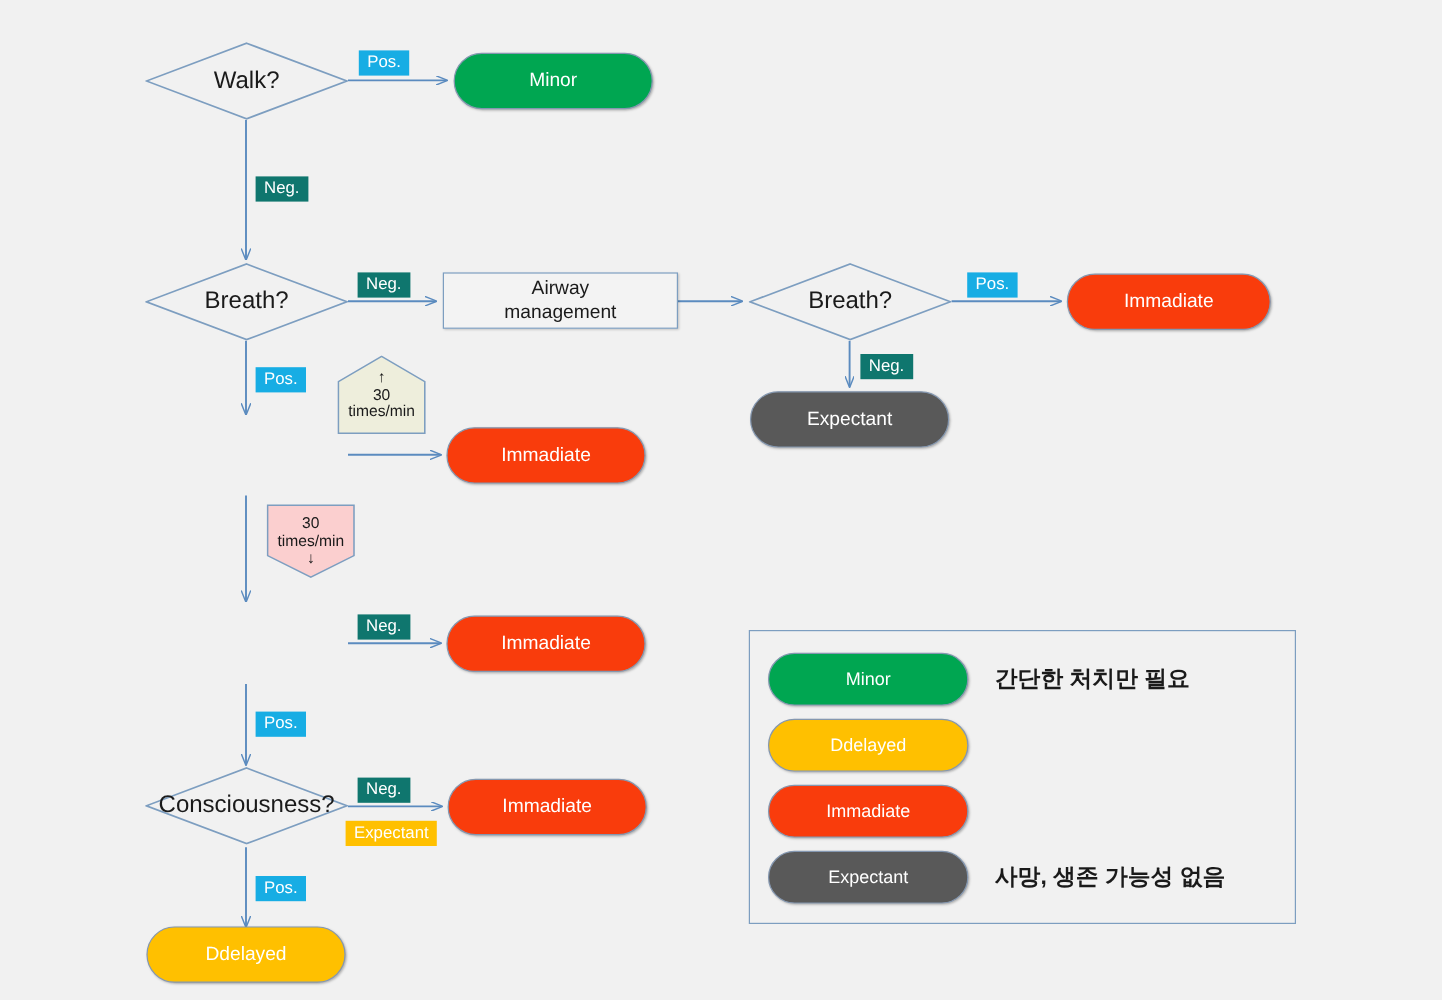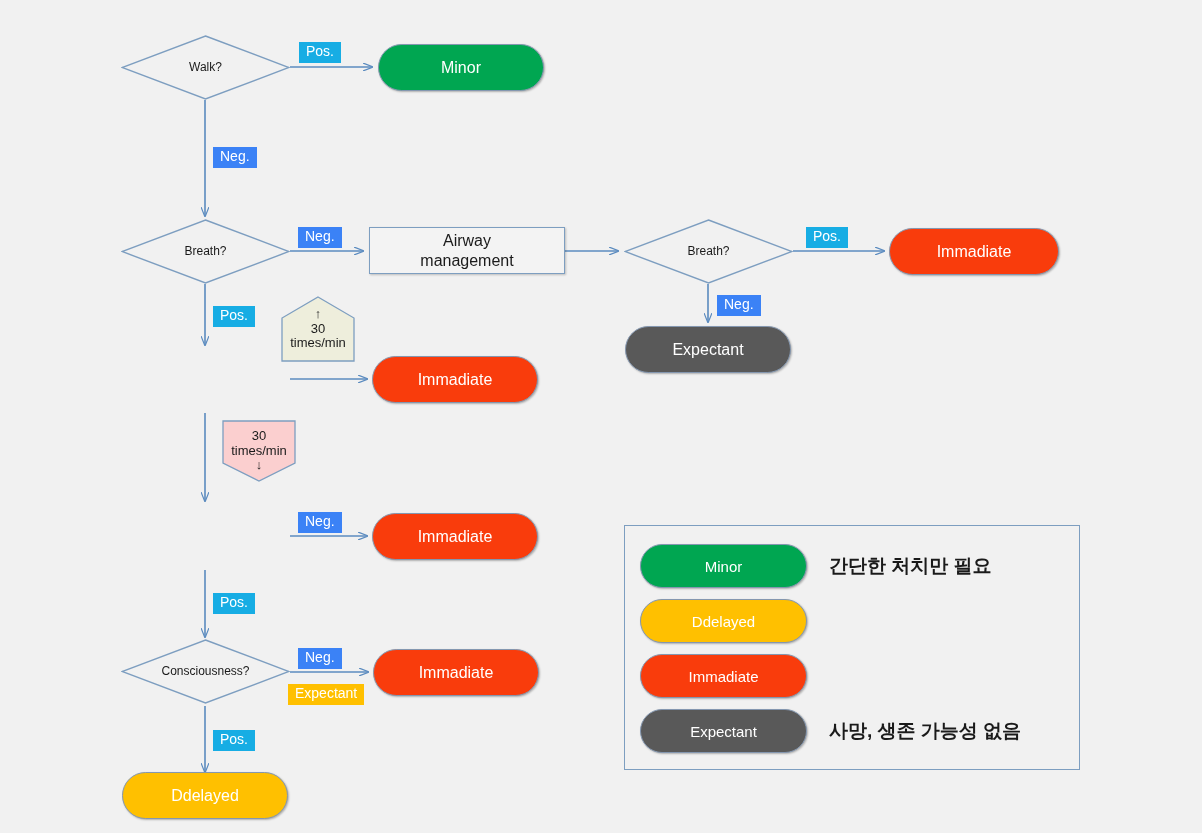--- a/index.html
+++ b/index.html
@@ -45,21 +45,21 @@
 
   
   .diamond {
     border: none;
     background: transparent;
   }
   .diamond .dtext {
     position: relative;
     z-index: 2;
     color: #1a1a1a;
-    font-size: 12px;
+    font-size: 20px;
     line-height: 1.15;
     white-space: pre-line;
   }
   .diamond svg {
     position: absolute;
     left: 0; top: 0;
     width: 100%;
     height: 100%;
     z-index: 1;
   }
@@ -109,21 +109,21 @@
     position: absolute;
     box-sizing: border-box;
     padding: 1px 7px 2px 7px;
     color: #ffffff;
     font-size: 14px;
     line-height: 1.25;
     white-space: nowrap;
     text-align: right;
   }
   .badge-pos { background: #17ade4; }
-  .badge-neg { background: #3b82f6; }
+  .badge-neg { background: #0f766e; }
   .badge-warn { background: #ffc000; }
 
   
   #legend {
     position: absolute;
     box-sizing: border-box;
     background: #f1f1f1;
     border: 1px solid #7d9ec0;
   }
   .legend-row {

